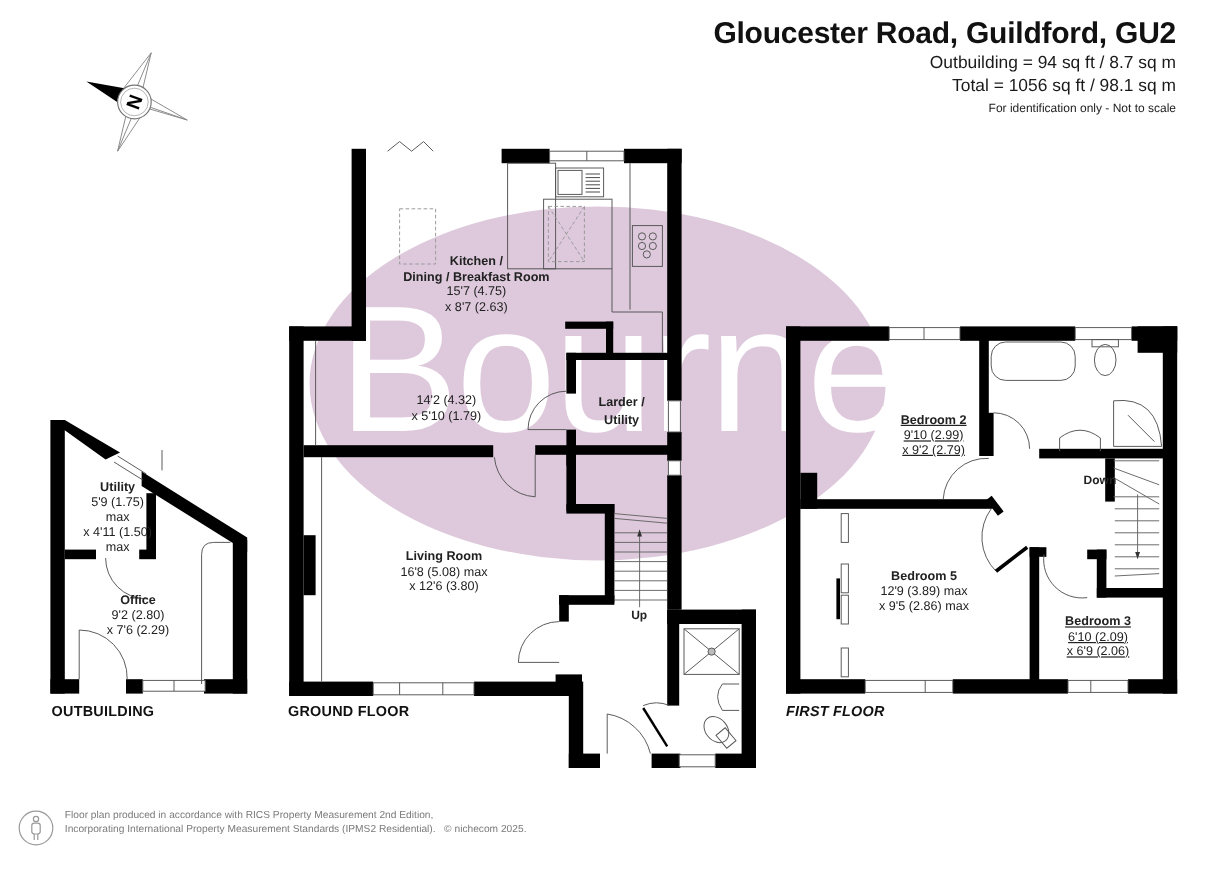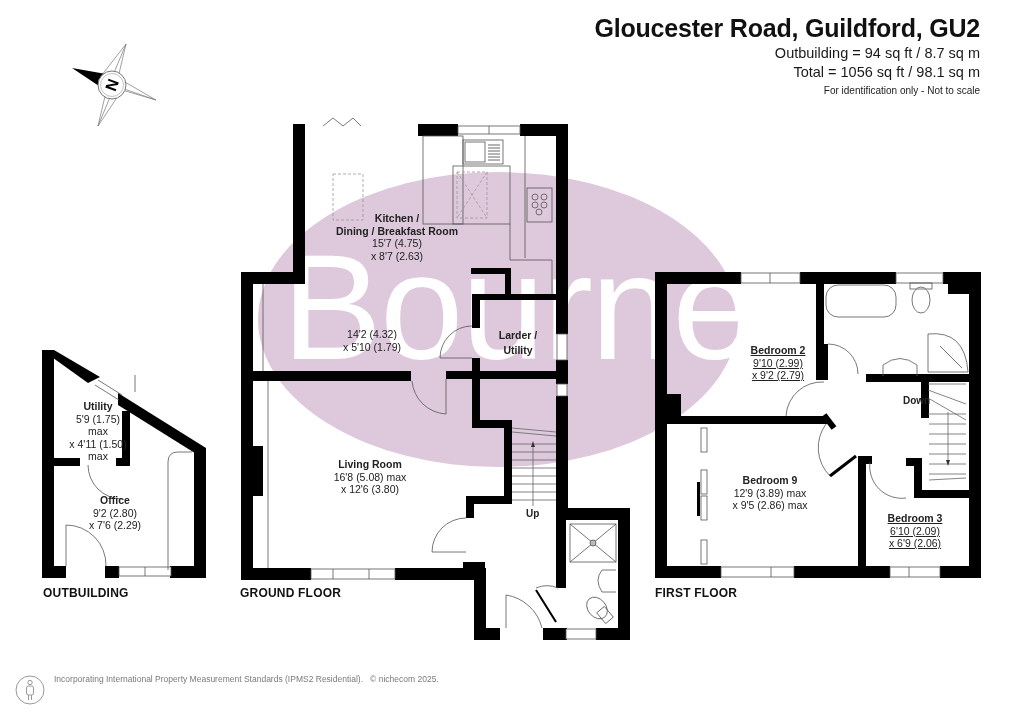--- a/index.html
+++ b/index.html
@@ -323,40 +323,41 @@
     <div>x 12'6 (3.80)</div>
   </div>
   <div class="misc" style="left:526px; top:508px;">Up</div>
 
   <div class="lbl" style="left:778px; top:344px;text-decoration:underline;">
     <div class="rn">Bedroom 2</div>
     <div>9'10 (2.99)</div>
     <div>x 9'2 (2.79)</div>
   </div>
   <div class="lbl" style="left:770px; top:474px;">
-    <div class="rn">Bedroom 9</div>
+    <div class="rn">Bedroom 5</div>
     <div>12'9 (3.89) max</div>
     <div>x 9'5 (2.86) max</div>
   </div>
   <div class="lbl" style="left:915px; top:512px;text-decoration:underline;">
     <div class="rn">Bedroom 3</div>
     <div>6'10 (2.09)</div>
     <div>x 6'9 (2.06)</div>
   </div>
   <div class="misc" style="left:903px; top:395px;">Down</div>
 
   <div class="floor-lbl" style="left:43px; top:586px;">OUTBUILDING</div>
   <div class="floor-lbl" style="left:240px; top:586px;">GROUND FLOOR</div>
-  <div class="floor-lbl" style="left:655px; top:586px;">FIRST FLOOR</div>
+  <div class="floor-lbl" style="left:655px; top:586px;font-style:italic;">FIRST FLOOR</div>
 </div>
 
 <div class="footer">
   <svg class="person-icon" viewBox="0 0 32 32">
     <circle cx="16" cy="16" r="14" fill="none" stroke="#999" stroke-width="1"></circle>
     <circle cx="16" cy="8.5" r="2.2" fill="none" stroke="#999" stroke-width="1"></circle>
     <rect x="12.5" y="12" width="7" height="9" rx="2" fill="none" stroke="#999" stroke-width="1"></rect>
     <line x1="14.5" y1="21" x2="14.5" y2="26" stroke="#999" stroke-width="1"></line>
     <line x1="17.5" y1="21" x2="17.5" y2="26" stroke="#999" stroke-width="1"></line>
   </svg>
   <div class="footer-text">
+    <span class="fl">Floor plan produced in accordance with RICS Property Measurement 2nd Edition,</span>
     <span class="fl"><span>Incorporating International Property Measurement Standards (IPMS2 Residential).</span>&nbsp;&nbsp;&nbsp;<span>© nichecom 2025.</span></span>
   </div>
 </div>
 
 </body></html>

